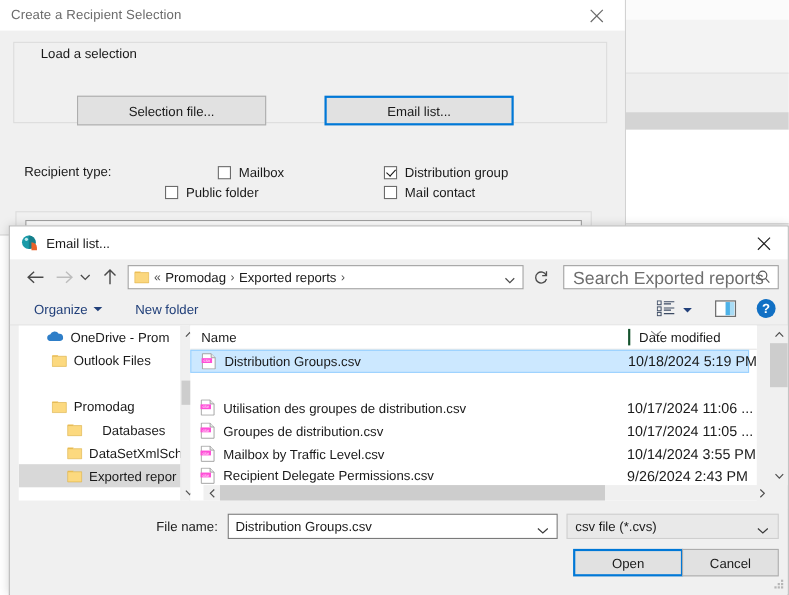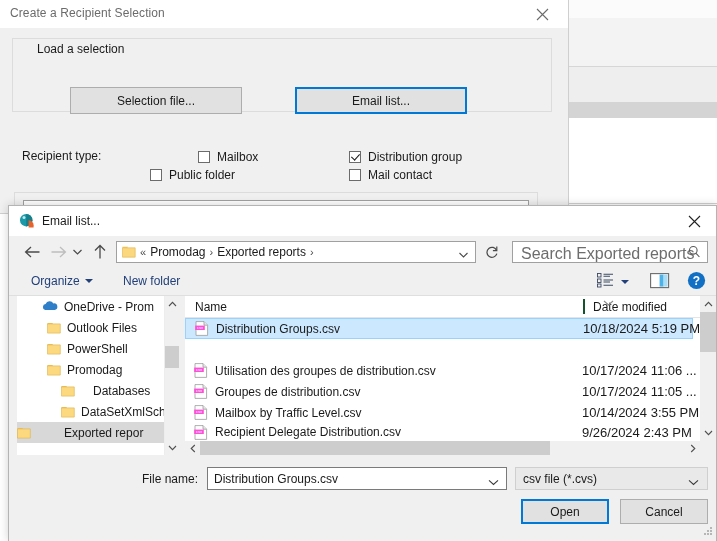--- a/index.html
+++ b/index.html
@@ -124,21 +124,21 @@
   #tree-scrollbar{position:absolute;left:155px;top:0;width:15px;height:159px;background:#f0f0f0;border-left:1px solid #ededed;box-sizing:border-box;}
   .sb-arrow{position:absolute;left:0;width:15px;height:15px;display:flex;align-items:center;justify-content:center;}
   #tree-sb-up{top:0;}
   #tree-sb-dn{bottom:0;}
   #tree-sb-thumb{position:absolute;left:0;top:50px;width:15px;height:22px;background:#cdcdcd;}
 
   
   #fp-splitter{position:absolute;left:170px;top:0;width:6px;height:159px;background:#f0f0f0;}
 
   
-  #fp-list{position:absolute;left:176px;top:0;width:515px;height:159px;background:#ffffff;border:none;}
+  #fp-list{position:absolute;left:164px;top:0;width:515px;height:159px;background:#ffffff;border:none;}
   #fl-head{position:absolute;left:0;top:0;width:515px;height:22px;background:#ffffff;border-bottom:1px solid #e5e5e5;box-sizing:border-box;}
   .fl-col{position:absolute;top:0;height:21px;display:flex;align-items:center;font-size:12px;color:#1a1a1a;}
   #col-name{left:10px;}
   #col-date{left:398px;padding-left:8px;border-left:2px solid #14532d;height:15px;margin-top:3px;align-items:center;}
   #sort-chevron{position:absolute;left:418px;top:-1px;}
   .fl-row{position:absolute;left:0;width:508px;height:21px;display:flex;align-items:center;box-sizing:border-box;}
   .fl-row.selected{background:#cce8ff;border:1px solid #99d1ff;}
   .csv-ico{width:14px;height:15px;margin-left:9px;flex:0 0 auto;}
   .fl-name{margin-left:7px;font-size:12px;white-space:nowrap;color:#1a1a1a;}
   .fl-date{position:absolute;left:397px;font-size:13px;color:#1a1a1a;white-space:nowrap;}
@@ -153,21 +153,21 @@
 
   
   #fp-bottom{position:absolute;left:0;top:257px;width:707px;height:78px;background:#f0f0f0;}
   #lbl-filename{position:absolute;left:133px;top:9px;font-size:12px;color:#1a1a1a;}
   #fn-combo{position:absolute;left:198px;top:4px;width:300px;height:23px;background:#ffffff;border:1px solid #7a7a7a;box-sizing:border-box;}
   #fn-value{position:absolute;left:6px;top:4px;font-size:12px;color:#1a1a1a;}
   #fn-caret{position:absolute;right:7px;top:7px;}
   #ft-combo{position:absolute;left:506px;top:4px;width:193px;height:23px;background:#e9e9e9;border:1px solid #cfcfcf;box-sizing:border-box;}
   #ft-value{position:absolute;left:7px;top:4px;font-size:12px;color:#1a1a1a;}
   #ft-caret{position:absolute;right:8px;top:7px;}
-  #btn-open{position:absolute;left:512px;top:36px;width:88px;height:25px;}
+  #btn-open{position:absolute;left:512px;top:36px;width:100px;height:25px;}
   #btn-cancel{position:absolute;left:611px;top:36px;width:88px;height:25px;}
   #grip{position:absolute;right:3px;bottom:2px;}
 </style>
 </head>
 <body>
 
 <div id="bg-window">
   <div id="bg-right-panel"></div>
   <div id="bg-strip-1"></div>
   <div id="bg-line-1"></div>
@@ -356,29 +356,20 @@
         <span class="tlabel">Outlook Files</span>
       </div>
       <div class="tree-item" style="top:0px;padding-left:24px;">
         <span>
           <svg width="17" height="11" viewBox="0 0 17 11">
               <path d="M4.2 10 A3 3 0 0 1 4.6 4.1 A4.4 4.4 0 0 1 12.4 3.4 A3.3 3.3 0 0 1 13.6 10 Z" fill="#2e7ec8"></path>
             </svg>
         </span>
         <span class="tlabel">OneDrive - Prom</span>
       </div>
-      <div class="tree-item" style="top:42px;padding-left:30px;">
-        <span class="folder-ico">
-          <svg width="14" height="12" viewBox="0 0 14 12">
-              <path d="M0.5 2.4 L5 2.4 L6 0.9 L0.5 0.9 Z" fill="#f0bd4e"></path>
-              <path d="M0.5 1.9 L13.3 1.9 L13.3 11.1 L0.5 11.1 Z" fill="#fcd97f" stroke="#dcb24d" stroke-width=".6"></path>
-            </svg>
-        </span>
-        <span class="tlabel">PowerShell</span>
-      </div>
       <div class="tree-item" style="top:63px;padding-left:30px;">
         <span class="folder-ico">
           <svg width="14" height="12" viewBox="0 0 14 12">
               <path d="M0.5 2.4 L5 2.4 L6 0.9 L0.5 0.9 Z" fill="#f0bd4e"></path>
               <path d="M0.5 1.9 L13.3 1.9 L13.3 11.1 L0.5 11.1 Z" fill="#fcd97f" stroke="#dcb24d" stroke-width=".6"></path>
             </svg>
         </span>
         <span class="tlabel">Promodag</span>
       </div>
       <div class="tree-item" style="top:84px;padding-left:44px;gap:12px;">
@@ -392,21 +383,21 @@
       </div>
       <div class="tree-item" style="top:105px;padding-left:44px;">
         <span class="folder-ico">
           <svg width="14" height="12" viewBox="0 0 14 12">
               <path d="M0.5 2.4 L5 2.4 L6 0.9 L0.5 0.9 Z" fill="#f0bd4e"></path>
               <path d="M0.5 1.9 L13.3 1.9 L13.3 11.1 L0.5 11.1 Z" fill="#fcd97f" stroke="#dcb24d" stroke-width=".6"></path>
             </svg>
         </span>
         <span class="tlabel">DataSetXmlSch</span>
       </div>
-      <div class="tree-item sel" style="top:126px;gap:27px;">
+      <div class="tree-item sel" style="top:126px;padding-left:44px;">
         <span class="folder-ico">
           <svg width="14" height="12" viewBox="0 0 14 12">
               <path d="M0.5 2.4 L5 2.4 L6 0.9 L0.5 0.9 Z" fill="#f0bd4e"></path>
               <path d="M0.5 1.9 L13.3 1.9 L13.3 11.1 L0.5 11.1 Z" fill="#fcd97f" stroke="#dcb24d" stroke-width=".6"></path>
             </svg>
         </span>
         <span class="tlabel">Exported repor</span>
       </div>
     </div>
 
@@ -487,21 +478,21 @@
       </div>
       <div class="fl-row" style="top:127px;overflow:hidden;height:18px;">
         <span class="csv-ico">
           <svg width="14" height="15" viewBox="0 0 14 15">
               <path d="M1 0.6 H9 L12.6 4.2 V14.4 H1 Z" fill="#ffffff" stroke="#9a9a9a" stroke-width=".8"></path>
               <path d="M9 0.6 V4.2 H12.6" fill="#e8e8e8" stroke="#9a9a9a" stroke-width=".8"></path>
               <rect x="0.2" y="4.6" width="9.6" height="4.4" fill="#ff4fd8"></rect>
               <text x="5" y="8.3" font-family="Liberation Sans, sans-serif" font-size="4" fill="#ffffff" text-anchor="middle">csv</text>
             </svg>
         </span>
-        <span class="fl-name">Recipient Delegate Distribution.csv</span>
+        <span class="fl-name">Recipient Delegate Permissions.csv</span>
         <span class="fl-date">9/26/2024 2:43 PM</span>
       </div>
     </div>
 
     <div id="fl-vscroll">
       <div id="fl-vs-up">
         <svg width="9" height="6" viewBox="0 0 9 6">
             <path d="M1 5 L4.5 1.3 L8 5" stroke="#505050" stroke-width="1.1" fill="none"></path>
           </svg>
       </div>

